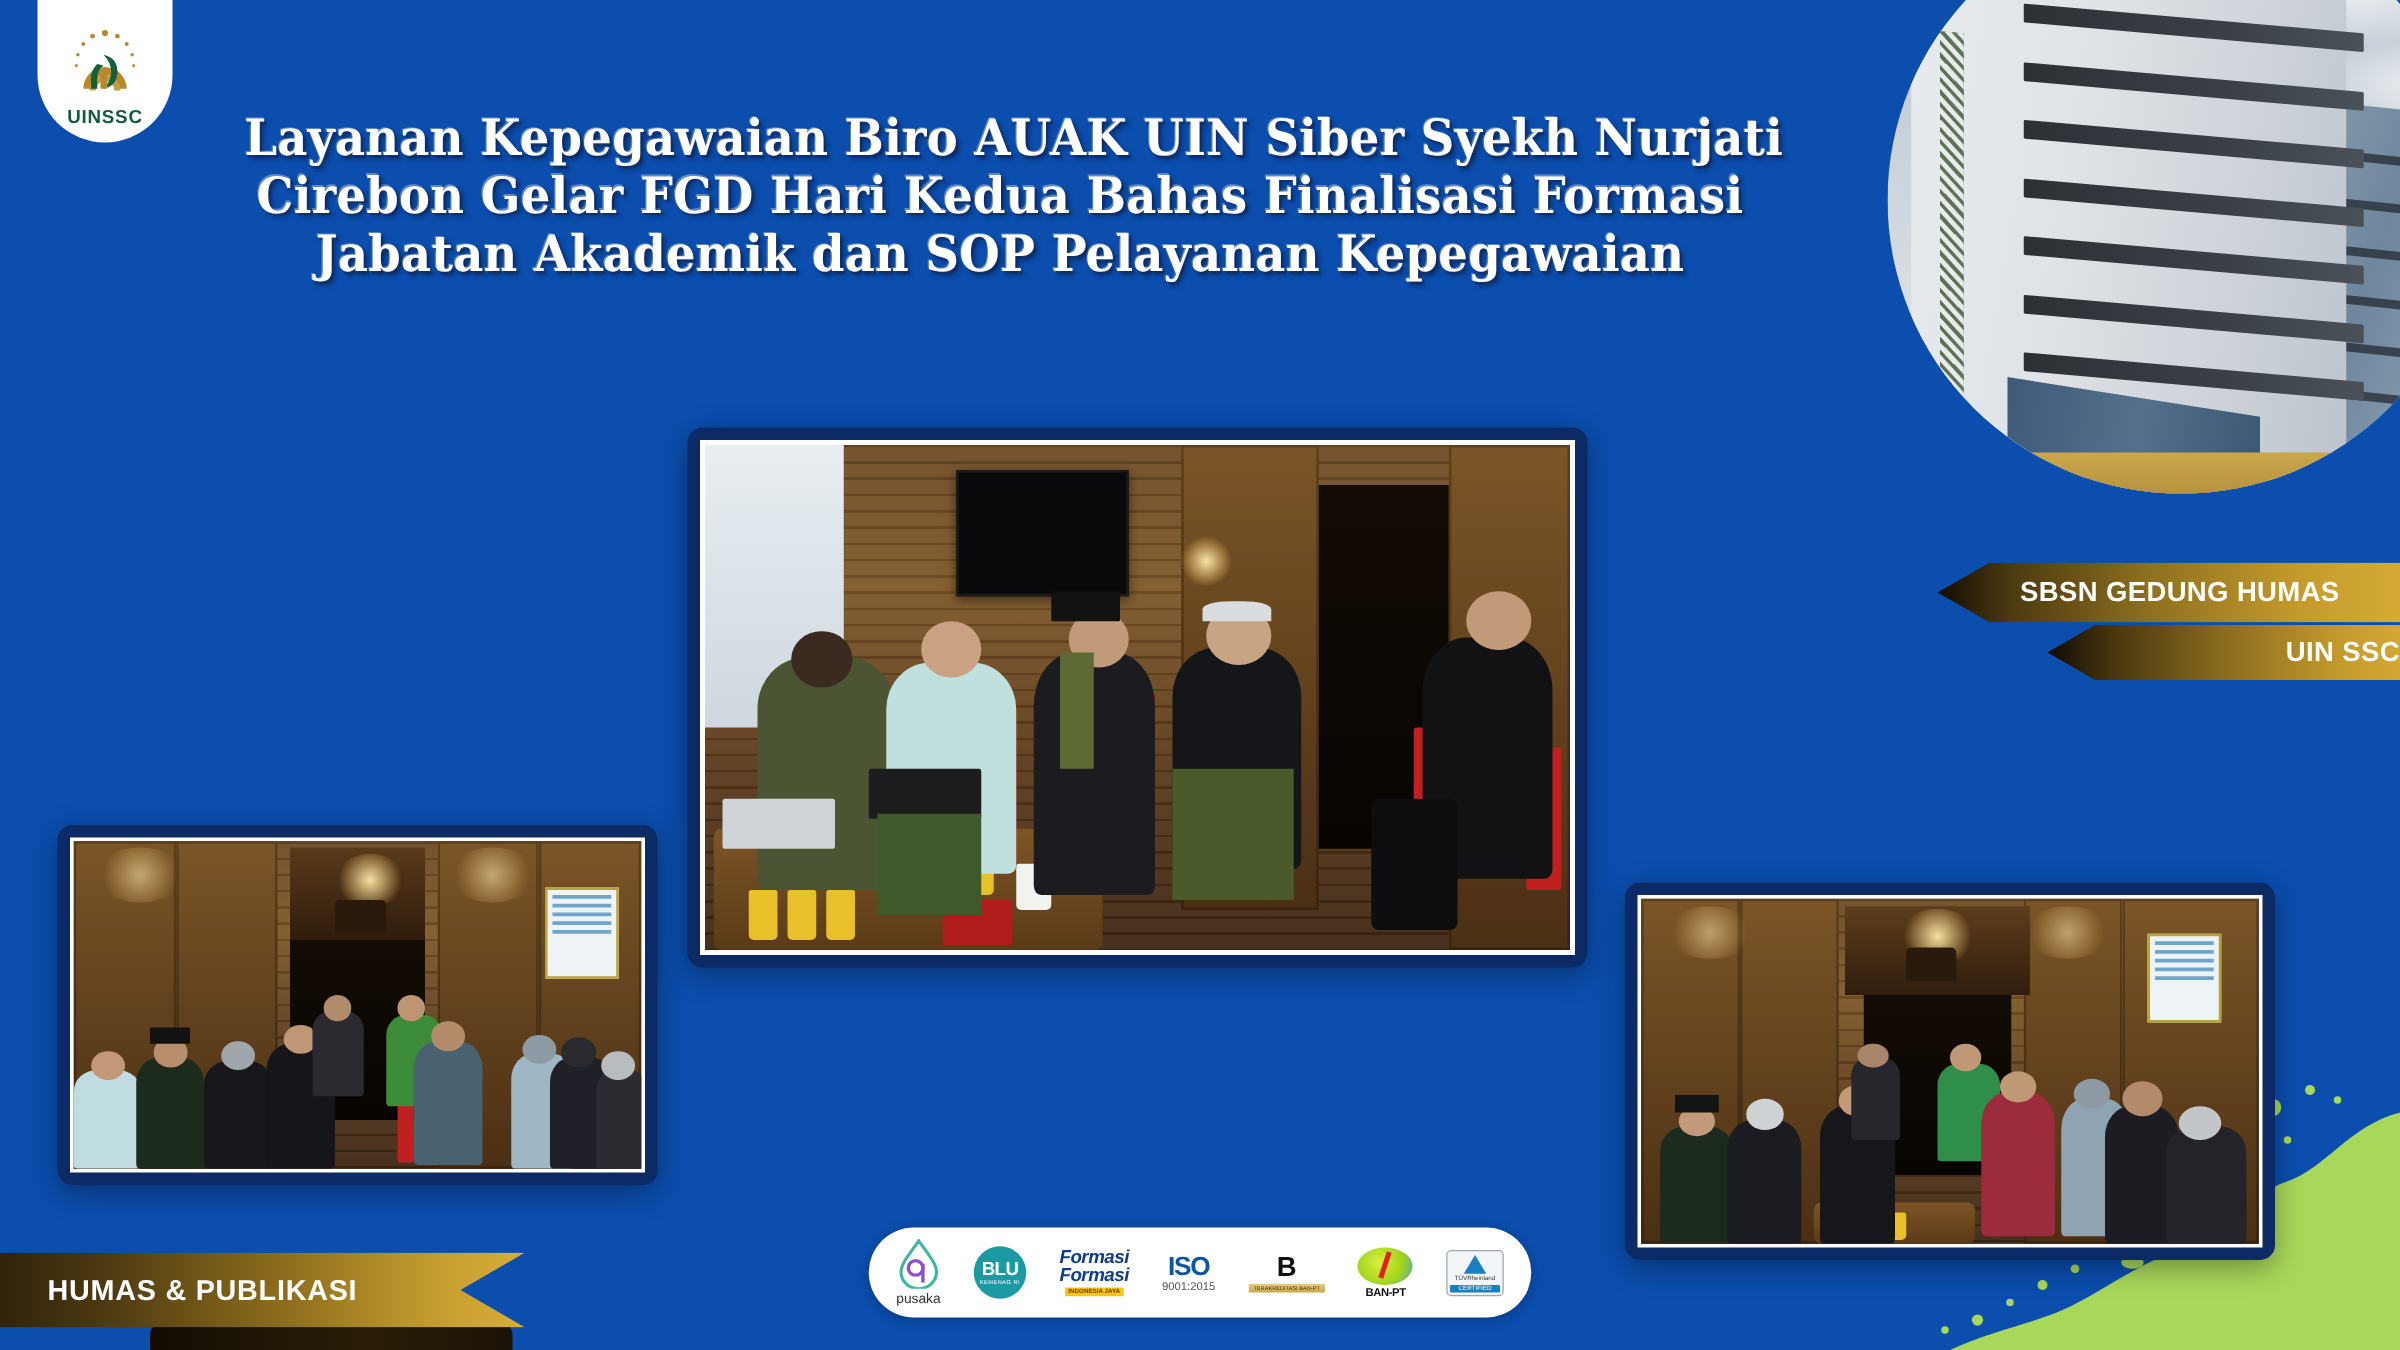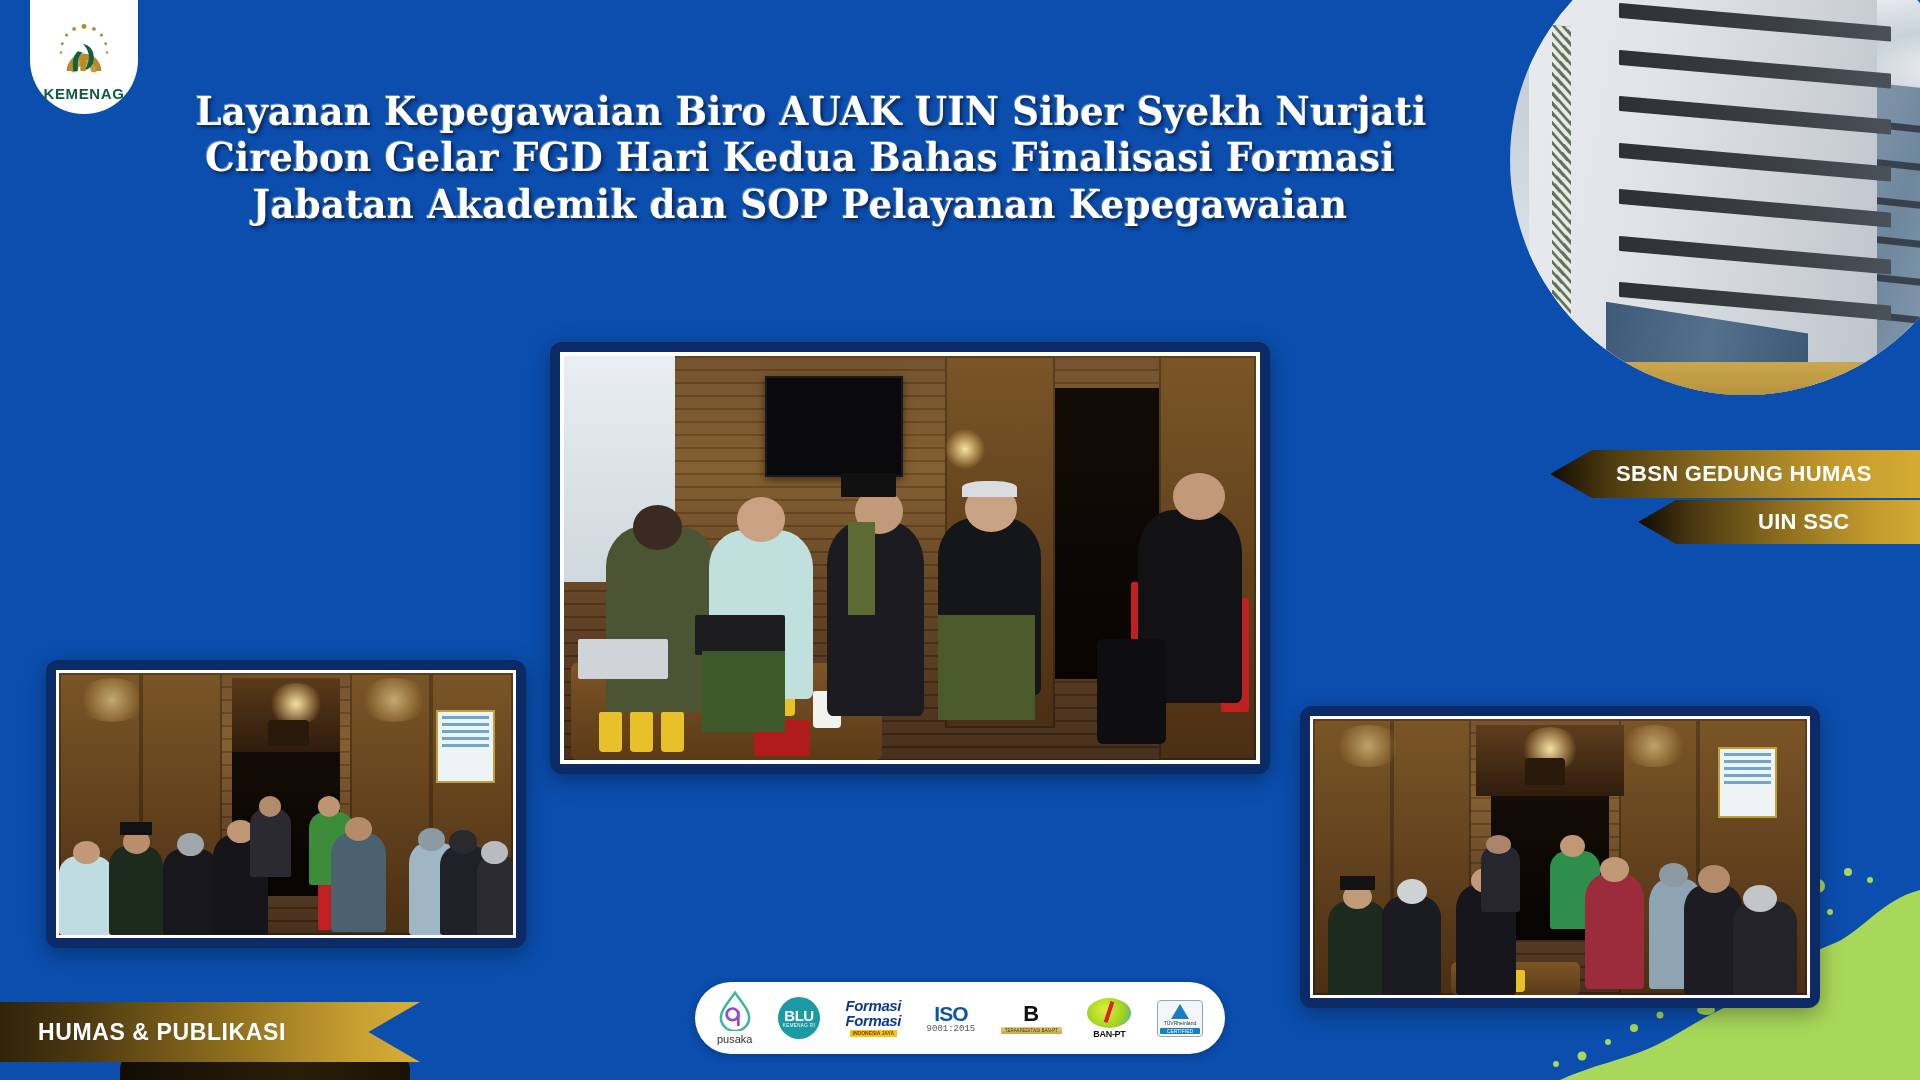--- a/index.html
+++ b/index.html
@@ -149,20 +149,21 @@
     padding-left: 66px;
     font-size: 22px;
   }
   .ribbon-uinssc {
     right: 0; top: 500px;
     width: 282px; height: 44px;
     background: linear-gradient(90deg,#0e0a03 0%, #46350f 18%, #8a6c1e 50%, #c2992c 82%, #d3a934 100%);
     clip-path: polygon(38px 0, 100% 0, 100% 100%, 38px 100%, 0 50%);
     padding-left: 120px;
     font-size: 22px;
+    justify-content: flex-end;
   }
 
   
   .photo-frame {
     position: absolute;
     border-radius: 12px;
     background: #0c2a66;
     box-shadow: 0 6px 22px rgba(0,0,0,.35);
     padding: 10px;
     z-index: 18;
@@ -282,21 +283,21 @@
     display:flex; flex-direction:column; align-items:center; justify-content:center;
     color:#fff;
   }
   .blu-circle b { font-size: 15px; letter-spacing: -.5px; line-height: 1; }
   .blu-circle span { font-size: 4.5px; letter-spacing: .4px; }
   .km { display:flex; flex-direction:column; align-items:center; line-height:.95; }
   .km b { font-size: 15px; color:#0f3b8c; font-style: italic; letter-spacing:-.4px;}
   .km i { font-size:5px; background:#f5c518; color:#7a3b00; padding:1px 3px; margin-top:2px; font-style:normal; font-weight:700;}
   .iso { display:flex; flex-direction:column; align-items:center; color:#0b56a4; }
   .iso b { font-size: 21px; letter-spacing:-1px; line-height:1; }
-  .iso span { font-size: 9px; color:#555;font-family:Liberation Mono, monospace; }
+  .iso span { font-size: 9px; color:#555; }
   .banb { display:flex; flex-direction:column; align-items:center; }
   .banb .bletter { font-size: 22px; font-weight:700; color:#111; line-height:1; }
   .banb .scroll { font-size:4.5px; background:linear-gradient(180deg,#e8cf86,#c9a647); color:#4a3708; padding:1px 4px; margin-top:2px; border-radius:1px;}
   .banpt { display:flex; flex-direction:column; align-items:center; }
   .banpt .globe {
     width:44px; height:30px; border-radius:50%;
     background: radial-gradient(circle at 40% 40%, #d9f03a, #9fd21f 60%, #3fa7c9 100%);
     position:relative;
   }
   .banpt .check {
@@ -372,21 +373,21 @@
         <circle cx="85" cy="40" r="2.3"></circle>
       <circle cx="13" cy="54" r="2"></circle>
         <circle cx="87" cy="54" r="2"></circle>
     </g>
     <path d="M22 84 A28 28 0 0 1 78 84 L68 84 A18 18 0 0 0 32 84 Z" fill="#b8892f"></path>
     <path d="M30 86 A20 20 0 0 1 70 86 L62 86 A12 12 0 0 0 38 86 Z" fill="#c79a45"></path>
     <path d="M48 40 q18 4 18 22 q0 18 -18 22 q10 -10 10 -22 q0 -12 -10 -22 z" fill="#12603c"></path>
     <path d="M40 52 q-8 8 -8 18 l0 14 l8 0 l0 -14 q0 -10 8 -16 z" fill="#12603c"></path>
     <rect x="44" y="56" width="9" height="28" rx="2" fill="#b8892f"></rect>
   </svg>
-  <div class="logo-text">KEMENAG</div>
+  <div class="logo-text">UINSSC</div>
 </div>
 
 <div class="title-block">
   <div class="title-line">Layanan Kepegawaian Biro AUAK UIN Siber Syekh Nurjati</div>
   <div class="title-line">Cirebon Gelar FGD Hari Kedua Bahas Finalisasi Formasi</div>
   <div class="title-line">Jabatan Akademik dan SOP Pelayanan Kepegawaian</div>
 </div>
 
 <div class="photo-frame main">
   <div class="photo-inner">

